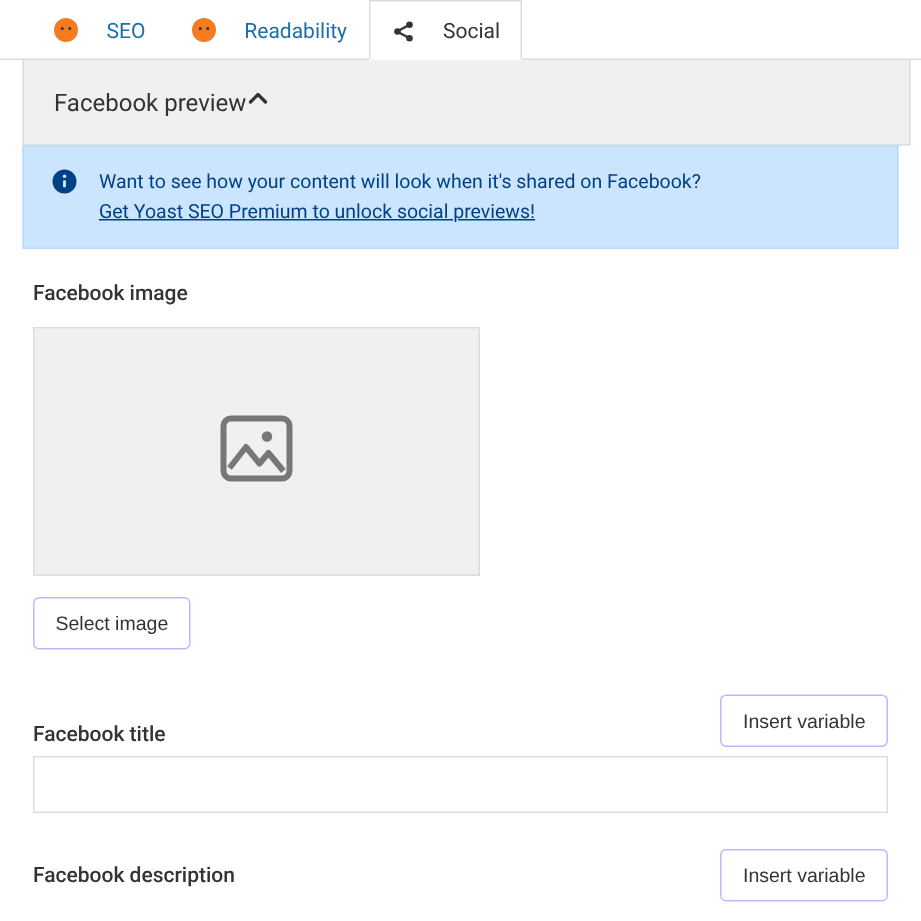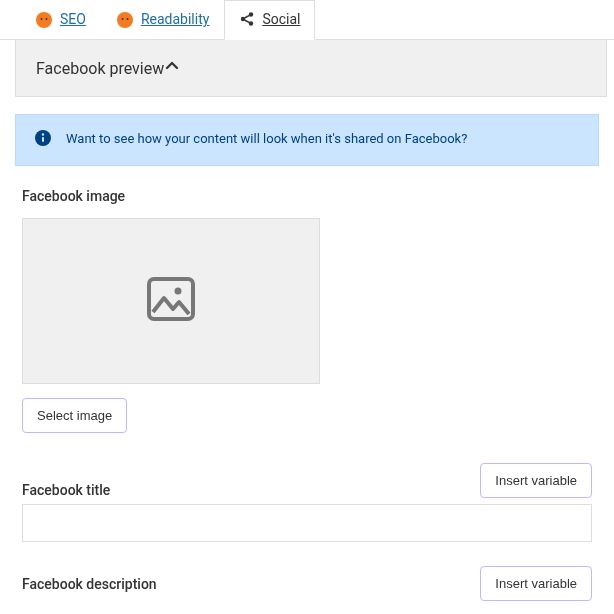--- a/index.html
+++ b/index.html
@@ -1,23 +1,23 @@
 <!DOCTYPE html>
 <html><head>
 <meta charset="utf-8">
 <style>
 * { box-sizing: border-box; margin: 0; padding: 0; }
 body { font-family: -apple-system, BlinkMacSystemFont, "Segoe UI", Roboto, sans-serif; background: #fff; width: 614px; }
 .tabs { display: flex; background: #fff; border-bottom: 1px solid #ddd; padding-left: 20px; }
-.tab { display: flex; align-items: flex-start; gap: 7px; padding: 10px 14px; font-size: 14px; color: #1e6ea7; cursor: pointer; border: 1px solid transparent; border-bottom: none; text-decoration: underline; }
+.tab { display: flex; align-items: flex-end; gap: 18px; padding: 10px 14px; font-size: 14px; color: #1e6ea7; cursor: pointer; border: 1px solid transparent; border-bottom: none; }
 .tab.active { background: #fff; border: 1px solid #ddd; border-bottom: 1px solid #fff; margin-bottom: -1px; color: #333; }
 .tab-icon { display: inline-flex; }
 .panel-header { display: flex; justify-content: flex-start; align-items: center; padding: 18px 20px; background: #f0f0f0; border: 1px solid #ddd; border-top: none; margin: 0 7px 0 15px; }
 .panel-title { font-size: 16px; color: #333; font-weight: 400; }
-.content { padding: 0 15px; margin-top: 17px; }
+.content { padding: 0 15px; margin-top: 0; }
 .notice { background: #cce5ff; border: 1px solid #b8daff; padding: 14px 18px; display: flex; gap: 14px; align-items: flex-start; }
 .notice-text { font-size: 13px; color: #004085; line-height: 1.5; }
 .notice-text a { color: #004085; text-decoration: underline; }
 .section-label { font-size: 14px; color: #333; font-weight: 500; margin: 22px 7px 14px; }
 .image-placeholder { width: 298px; height: 166px; background: #f0f0f0; border: 1px solid #ddd; display: flex; align-items: center; justify-content: center; margin-left: 7px; }
 .btn { background: #fff; border: 1px solid #c4b5fd; border-radius: 4px; padding: 9px 14px; font-size: 13px; color: #333; cursor: pointer; }
 .btn-select { margin: 14px 0 0 7px; }
 .field-row { display: flex; justify-content: space-between; align-items: flex-end; margin: 30px 7px 6px; }
 .text-input { width: calc(100% - 14px); border: 1px solid #ddd; padding: 10px; font-size: 14px; margin: 0 7px; }
 .field-row2 { display: flex; justify-content: space-between; align-items: center; margin: 24px 7px 6px; }
@@ -73,20 +73,21 @@
   <div class="notice">
     <span>
       <svg width="18" height="18" viewBox="0 0 18 18">
           <circle cx="9" cy="9" r="8" fill="#004085"></circle>
           <circle cx="9" cy="5.5" r="1.2" fill="#cce5ff"></circle>
           <rect x="8" y="8" width="2" height="5" rx="1" fill="#cce5ff"></rect>
         </svg>
     </span>
     <div class="notice-text">
       <span>Want to see how your content will look when it's shared on Facebook?</span><br>
+      <a href="#">Get Yoast SEO Premium to unlock social previews!</a>
     </div>
   </div>
 
   <div class="section-label">Facebook image</div>
   <div class="image-placeholder">
     <span>
       <svg width="50" height="46" viewBox="0 0 50 46">
           <rect x="3" y="3" width="44" height="40" rx="5" fill="none" stroke="#777" stroke-width="4"></rect>
           <circle cx="32" cy="15" r="3.5" fill="#777"></circle>
           <path d="M7 36 L18 22 L27 33 L33 26 L43 38" fill="none" stroke="#777" stroke-width="4" stroke-linejoin="round"></path>

